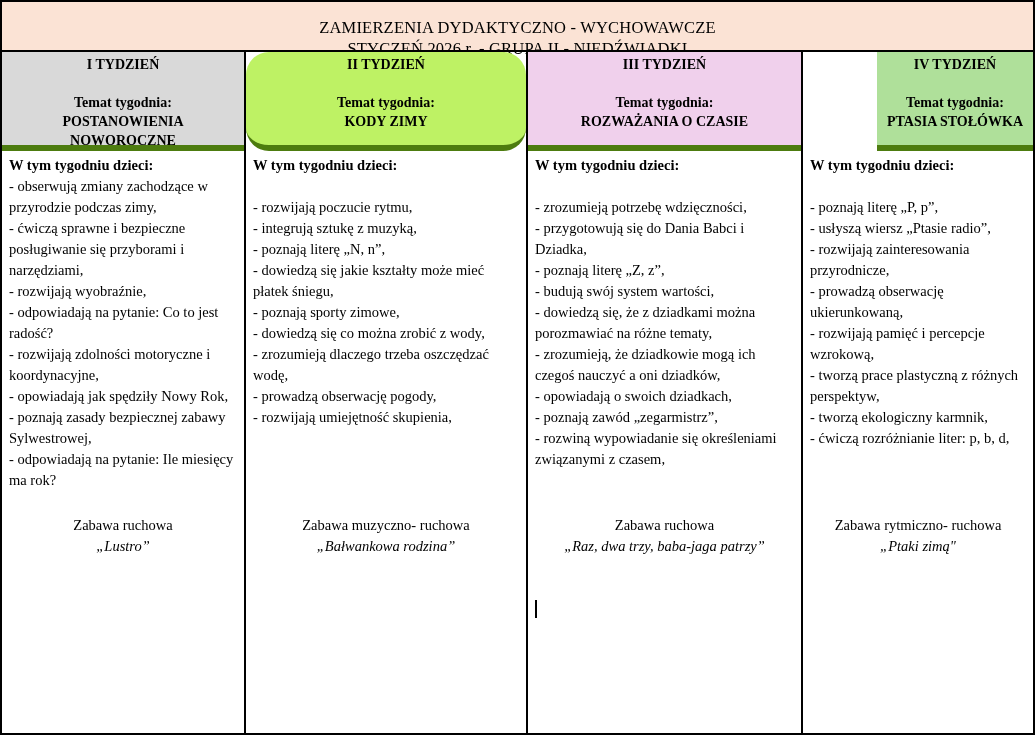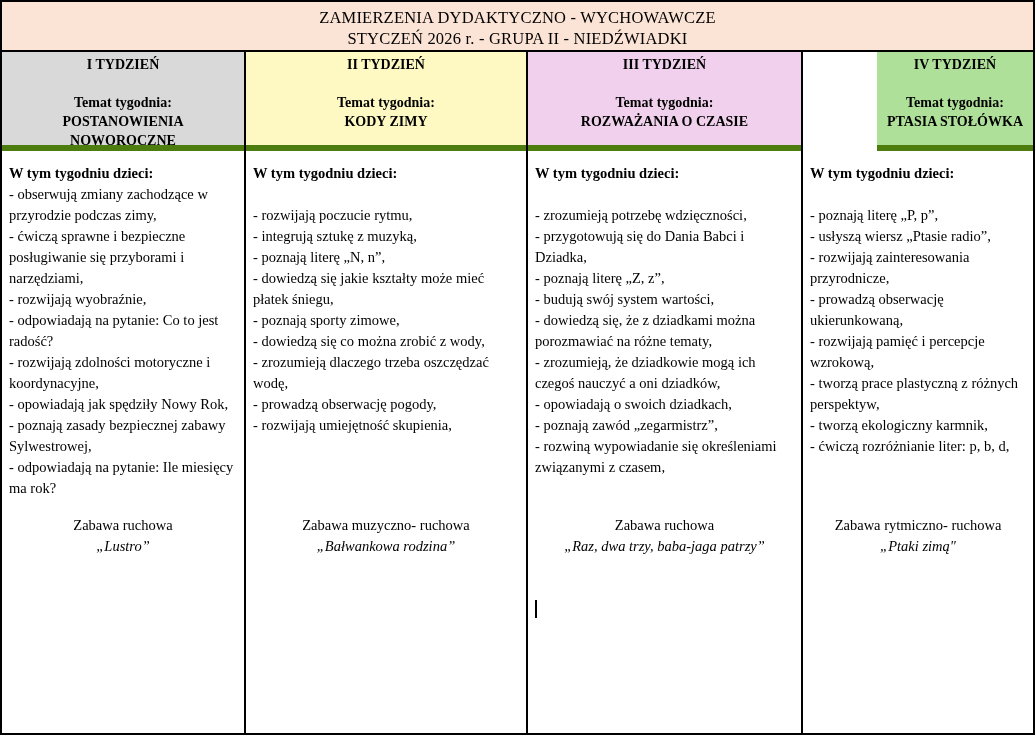--- a/index.html
+++ b/index.html
@@ -14,21 +14,21 @@
     height: 735px;
     border: 2px solid #000;
     background: #fff;
     overflow: hidden;
   }
   
   .title-row {
     height: 50px;
     border-bottom: 2px solid #000;
     text-align: center;
-    padding-top: 5px;
+    padding-top: 15px;
     font-size: 16.5px;
     line-height: 21px;
     letter-spacing: 0.2px;
   }
   
   .grid {
     display: grid;
     grid-template-columns: 244px 282px 275px 230px;
     height: 681px;
   }
@@ -40,21 +40,21 @@
     text-align: center;
     font-weight: bold;
     font-size: 14px;
     line-height: 19px;
     padding: 3px 10px 0 10px;
   }
   .col-header .week { margin-bottom: 19px; }
   .col-body {
     position: relative;
     flex: 1;
-    padding: 12px 7px 0 7px;
+    padding: 4px 7px 0 7px;
     font-size: 14.5px;
     line-height: 21px;
     background: #fff;
   }
   .intro { font-weight: bold; }
   .intro.gap { margin-bottom: 21px; }
   .item { text-align: left; }
   .activity {
     position: absolute;
     left: 0; right: 0;
@@ -99,21 +99,21 @@
             <div class="item">- odpowiadają na pytanie: Ile miesięcy ma rok?</div>
           </div>
       <div class="activity">
         <div class="activity-title">Zabawa ruchowa</div>
         <div class="activity-name">„Lustro”</div>
       </div>
     </div>
   </div>
 
   <div class="col">
-    <div class="col-header" style="background: #fef9c3;">
+    <div class="col-header" style="background: #bef264; border-radius: 23px;">
       <div class="week">II TYDZIEŃ</div>
       <div class="theme-label">Temat tygodnia:</div>
       <div class="theme">KODY ZIMY</div>
     </div>
     <div class="col-body">
       <div class="intro gap">W tym tygodniu dzieci:</div>
       <div class="items">
             <div class="item">- rozwijają poczucie rytmu,</div>
             <div class="item">- integrują sztukę z muzyką,</div>
             <div class="item">- poznają literę „N, n”,</div>

